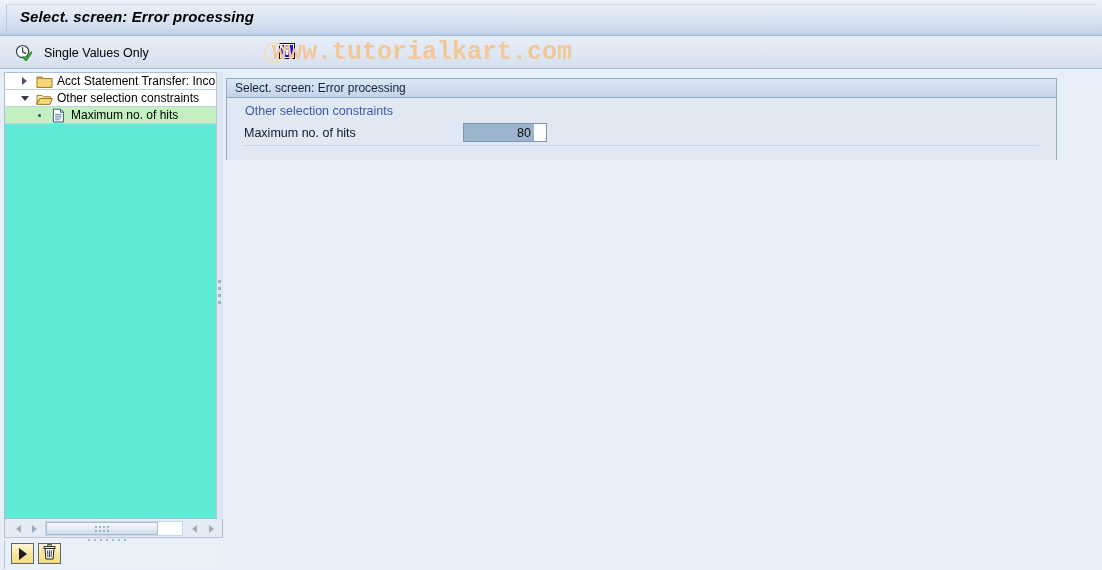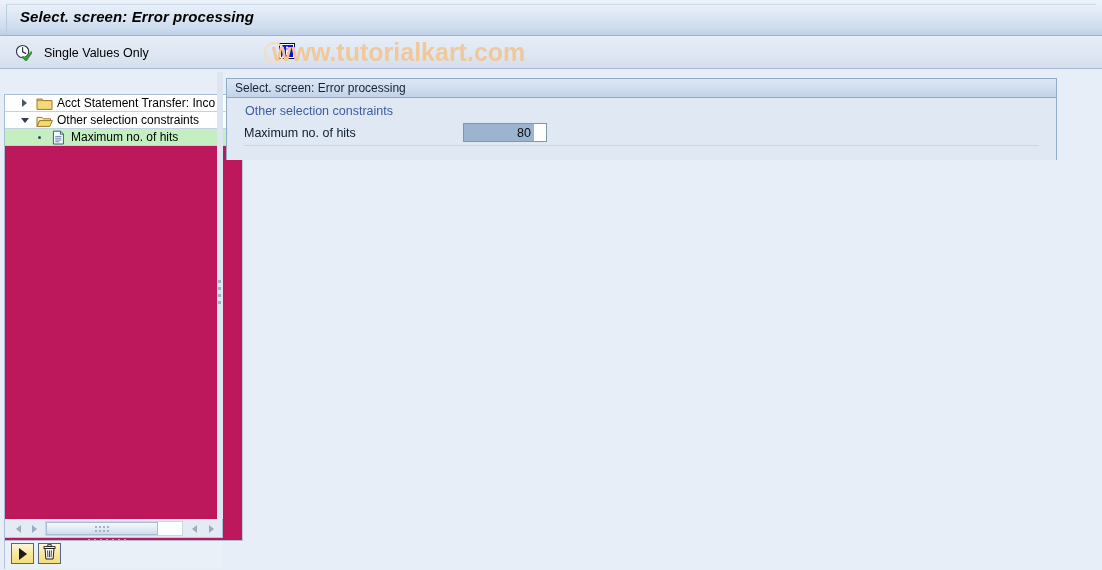--- a/index.html
+++ b/index.html
@@ -71,47 +71,46 @@
   #btn-hide    { left: 158px; }
   #btn-info    { left: 274px; width: 26px; justify-content: center; padding: 0; }
 
   .icon-clockcheck { position: relative; width: 17px; height: 17px; }
   .icon-trashglyph { display:block; }
 
   
   .watermark {
     position: absolute;
     left: 272px; top: 38px;
-    font-family: Liberation Sans, sans-serif;
+    font-family: Liberation Mono, monospace;
     font-size: 25px;
     font-weight: bold;
     color: #f2c79a;
     white-space: nowrap;
     letter-spacing: 0px;
     pointer-events: none;
   }
   .watermark-ring {
     position: absolute;
     left: 264px; top: 42px;
     width: 21px; height: 21px;
     border: 2px solid #f6dcbe;
     border-radius: 50%;
     pointer-events: none;
   }
 
   
   .tree-panel {
     position: absolute;
     left: 4px; top: 72px;
-    width: 239px; height: 447px;
-    background: #be185d;
+    width: 213px; height: 447px;
+    background: #5eead4;
     border: 1px solid #a9bdd4;
     border-right: 1px solid #b6c8dc;
     overflow: hidden;
-    margin-top: 22px;
   }
   .tree-list {
     position: absolute;
     left: 0; top: 0; right: 0;
   }
   .tree-row {
     position: relative;
     display: flex;
     align-items: center;
     height: 16px;

